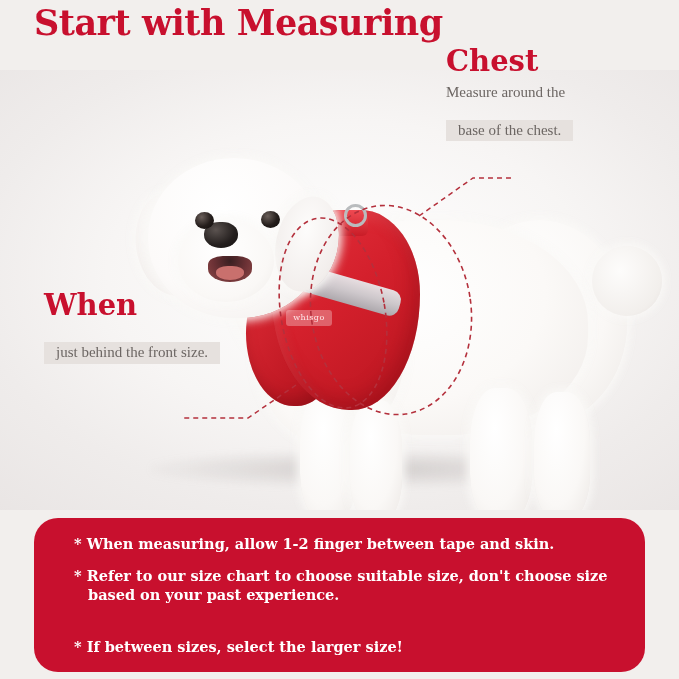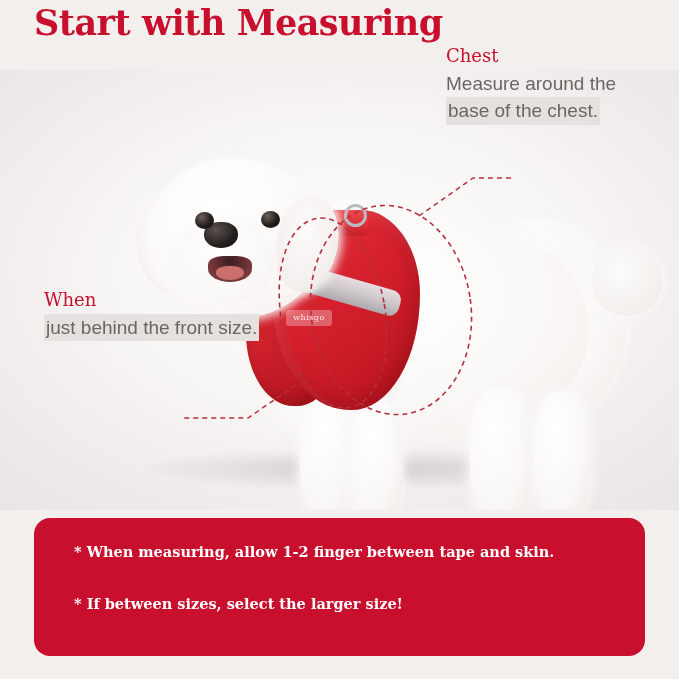--- a/index.html
+++ b/index.html
@@ -234,53 +234,54 @@
     font-family: "DejaVu Serif", serif;
   }
 
   
   .loop { position: absolute; pointer-events: none; }
 
   
   .callout { position: absolute; }
   .callout-title {
     font-family: "DejaVu Serif", serif;
-    font-weight: normal;
-    font-size: 18px;
+    font-weight: bold;
+    font-size: 29px;
     color: #c8102e;
     margin: 0 0 4px 0;
     line-height: 1.1;
   }
   .callout-line {
-    font-family: Liberation Sans, sans-serif;
-    font-size: 19px;
+    font-family: Liberation Serif, serif;
+    font-size: 15px;
     color: #6c6663;
     line-height: 1.45;
     white-space: nowrap;
   }
   .callout-line.hl {
     background: #e6e1de;
     display: inline-block;
-    padding: 0 2px;
+    padding: 0 12px;
+    margin-top: 16px;
   }
   .chest-callout { left: 446px; top: 46px; }
   .neck-callout  { left: 44px;  top: 290px; }
 
   
   .notes {
     position: absolute;
     left: 34px;
     top: 518px;
     width: 611px;
-    height: 138px;
-    border-radius: 16px;
+    height: 154px;
+    border-radius: 24px;
     background: #c8102e;
     color: #ffffff;
     box-sizing: border-box;
-    padding: 24px 26px 10px 26px;
+    padding: 16px 26px 10px 26px;
   }
   .note {
     font-family: "DejaVu Serif", serif;
     font-weight: bold;
     font-size: 14.5px;
     line-height: 1.35;
     margin: 0 0 12px 0;
     padding-left: 28px;
     text-indent: -14px;
     color: #ffffff;
@@ -345,16 +346,17 @@
     <div><span class="callout-line hl">base of the chest.</span></div>
   </div>
 
   <div class="callout neck-callout">
     <div class="callout-title">When</div>
     <div><span class="callout-line hl">just behind the front size.</span></div>
   </div>
 
   <div class="notes">
     <p class="note">* When measuring, allow 1-2 finger between tape and skin.</p>
+    <p class="note">* Refer to our size chart to choose suitable size, don't choose size based on your past experience.</p>
     <p class="note">* If between sizes, select the larger size!</p>
   </div>
 
 </div>
 
 </body></html>

